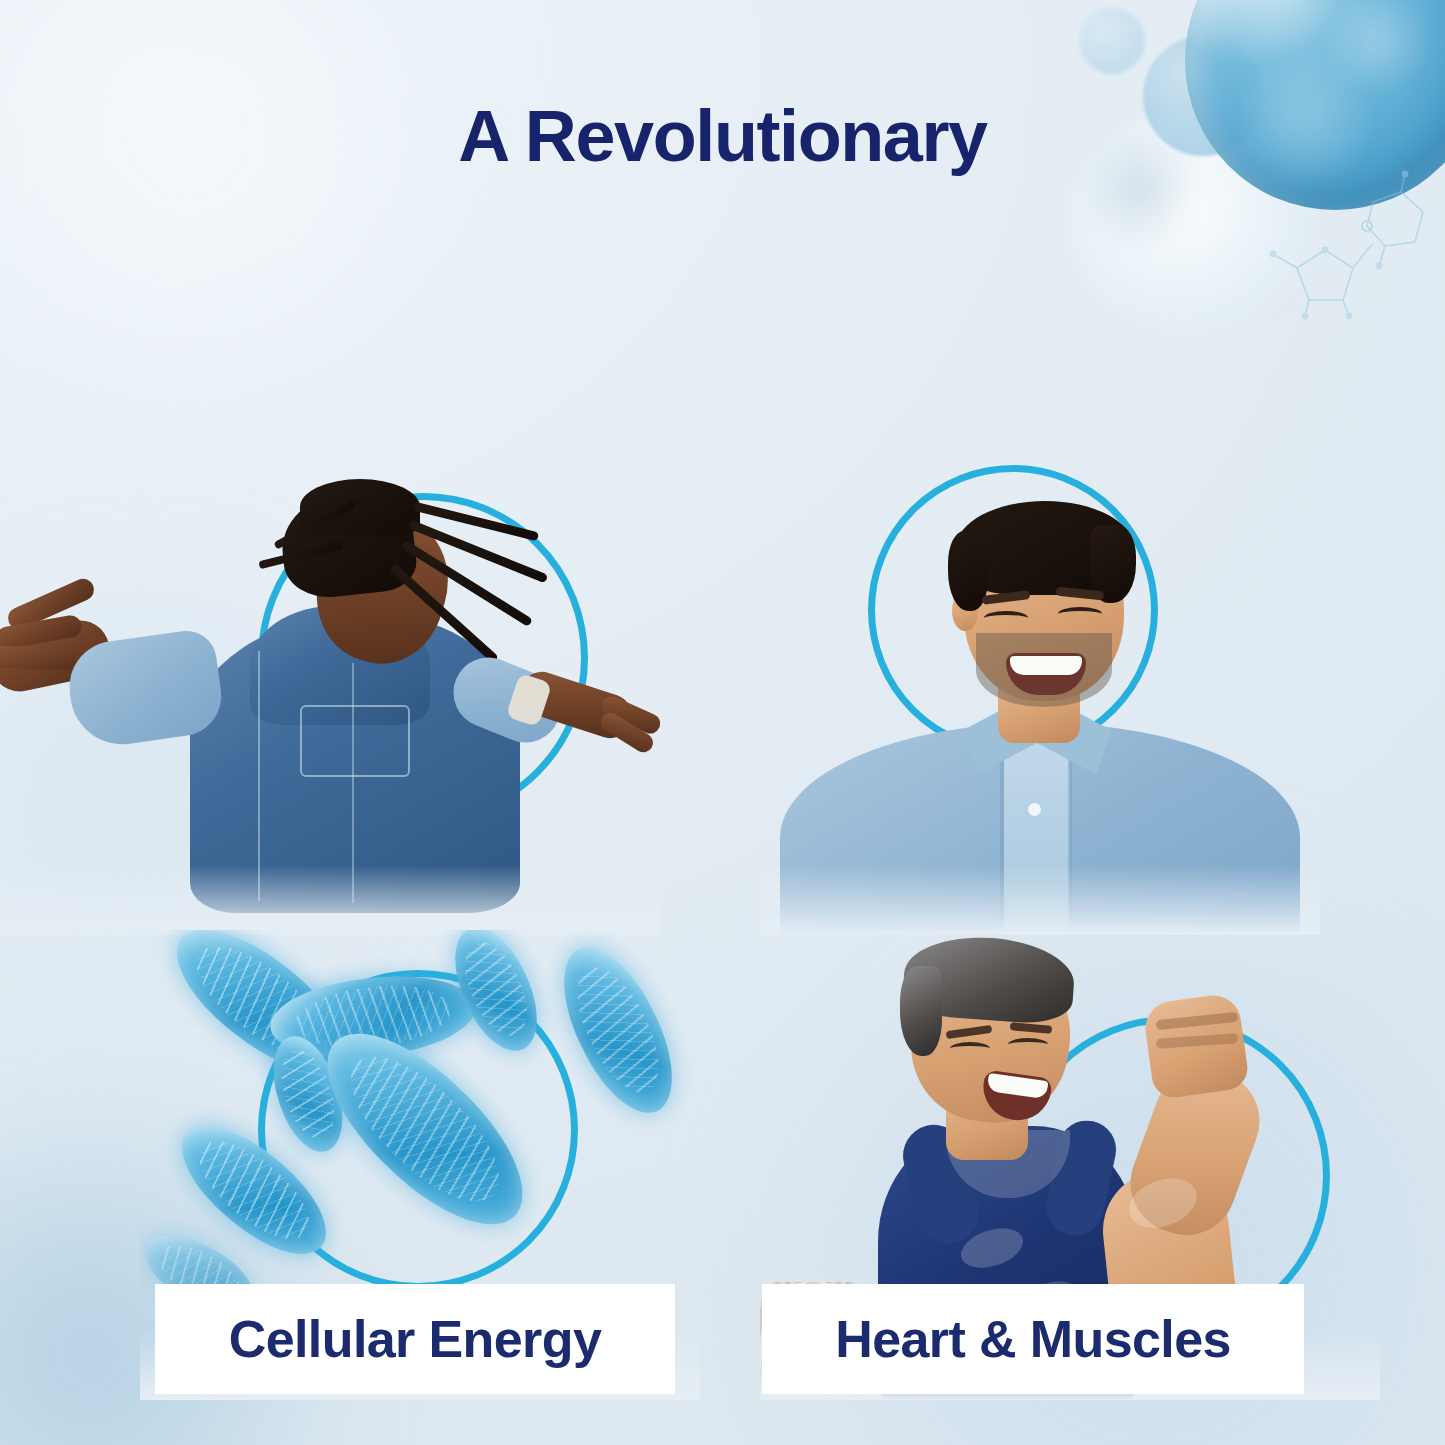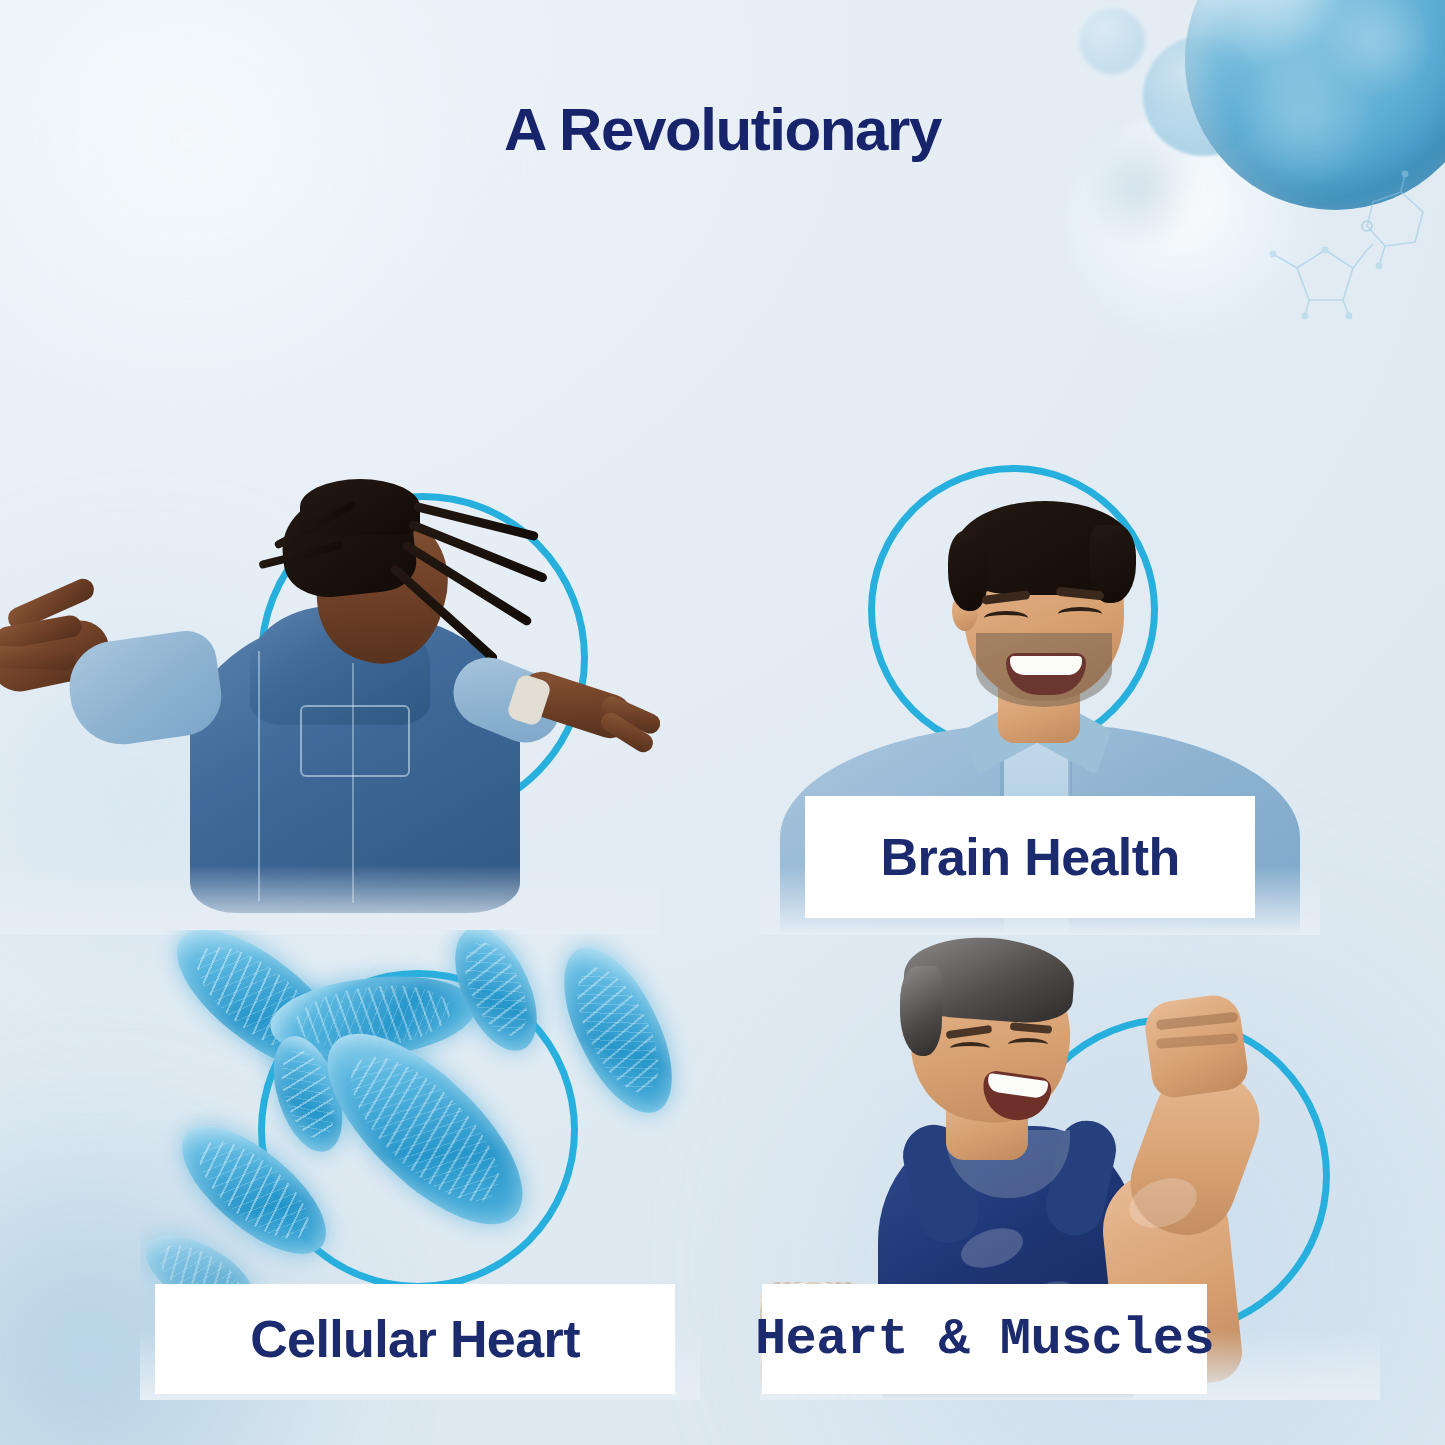--- a/index.html
+++ b/index.html
@@ -67,21 +67,21 @@
   }
   .molecule{ position:absolute; right:10px; top:150px; width:200px; height:170px; opacity:.5; }
 
   
   .headline{
     position:absolute; left:0; right:0; top:96px;
     text-align:center; z-index:6;
   }
   .headline h1{
     color:#17246b;
-    font-size:60px;
+    font-size:72px;
     line-height:1.12;
     font-weight:700;
     letter-spacing:-1.4px;
   }
   .headline .sub{
     color:#1c2a6e;
     font-size:50px;
     font-weight:400;
     margin-top:22px;
     letter-spacing:-.6px;
@@ -268,41 +268,38 @@
 
       <div style="position:absolute;left:216px;top:178px;width:136px;height:74px;border-radius:0 0 50% 50%;background:rgba(90,80,72,.42);"></div>
 
       <div style="position:absolute;left:246px;top:198px;width:80px;height:42px;border-radius:12px 12px 40px 40px;background:#6c3630;overflow:hidden;">
         <div style="position:absolute;left:4px;top:3px;width:72px;height:19px;border-radius:4px 4px 14px 14px;background:#fbfbf8;"></div>
       </div>
     </div>
     <div class="fade-b"></div>
   </div>
 
-  <div class="label" style="left:805px; top:796px; width:450px; height:122px;">
-    <span>Brain Health</span>
-  </div>
 
   <div class="tile" id="tile-3">
     <div class="ring" style="left:118px; top:40px; width:320px; height:320px; border-color:#27b0dd;"></div>
     <div class="photo" style="position:absolute; inset:0;">
       <div class="mito" style="left:20px;  top:28px;  width:200px; height:84px;  transform:rotate(38deg);"></div>
       <div class="mito" style="left:130px; top:48px;  width:206px; height:78px;  transform:rotate(-6deg);"></div>
       <div class="mito" style="left:290px; top:26px;  width:132px; height:66px;  transform:rotate(66deg);"></div>
       <div class="mito" style="left:388px; top:60px;  width:180px; height:80px;  transform:rotate(64deg);"></div>
       <div class="mito" style="left:108px; top:134px; width:120px; height:60px;  transform:rotate(72deg);"></div>
       <div class="mito" style="left:26px;  top:222px; width:176px; height:76px;  transform:rotate(40deg);"></div>
       <div class="mito" style="left:160px; top:146px; width:250px; height:106px; transform:rotate(44deg);"></div>
       <div class="mito" style="left:0px;   top:316px; width:120px; height:58px;  transform:rotate(30deg); opacity:.6;"></div>
     </div>
     <div class="fade-b"></div>
   </div>
 
   <div class="label" style="left:155px; top:1284px; width:520px; height:110px;">
-    <span>Cellular Heart</span>
+    <span>Cellular Energy</span>
   </div>
 
   <div class="tile" id="tile-4">
     <div class="ring" style="left:250px; top:86px; width:320px; height:320px;"></div>
     <div class="photo" style="position:absolute; inset:0;">
 
       <div class="navytop" style="position:absolute;left:118px;top:196px;width:260px;height:290px;border-radius:40% 40% 14% 14%;"></div>
       <div style="position:absolute;left:150px;top:194px;width:62px;height:120px;background:#25407c;border-radius:40px;transform:rotate(-14deg);"></div>
       <div style="position:absolute;left:292px;top:190px;width:58px;height:116px;background:#25407c;border-radius:40px;transform:rotate(12deg);"></div>
       <div style="position:absolute;left:186px;top:200px;width:124px;height:68px;border-radius:0 0 60px 60px;background:#c9cfd8;opacity:.25;"></div>
@@ -333,17 +330,17 @@
 
       <div style="position:absolute;left:0px;top:352px;width:106px;height:150px;border-radius:18px;
                   background:repeating-linear-gradient(100deg,#efe8dd 0 5px,#d9cfbe 5px 10px);
                   box-shadow:inset -8px 0 18px rgba(0,0,0,.12);"></div>
       <div style="position:absolute;left:6px;top:352px;width:94px;height:48px;border-radius:50%;
                   background:repeating-radial-gradient(circle at 50% 50%, #f5f0e7 0 4px, #ddd3c3 4px 8px);"></div>
     </div>
     <div class="fade-b"></div>
   </div>
 
-  <div class="label" style="left:762px; top:1284px; width:445px; height:110px;font-family:Liberation Mono, monospace;">
+  <div class="label" style="left:762px; top:1284px; width:542px; height:110px;">
     <span>Heart &amp; Muscles</span>
   </div>
 
 </div>
 
 </body></html>

